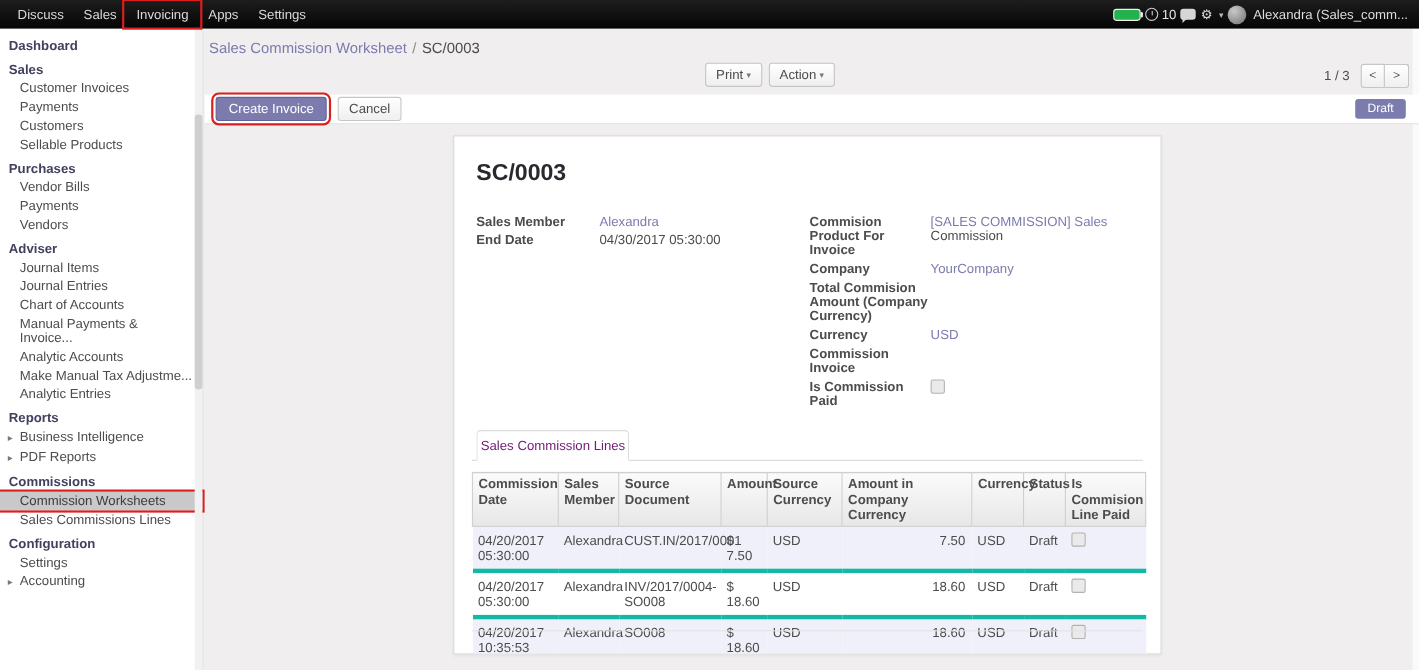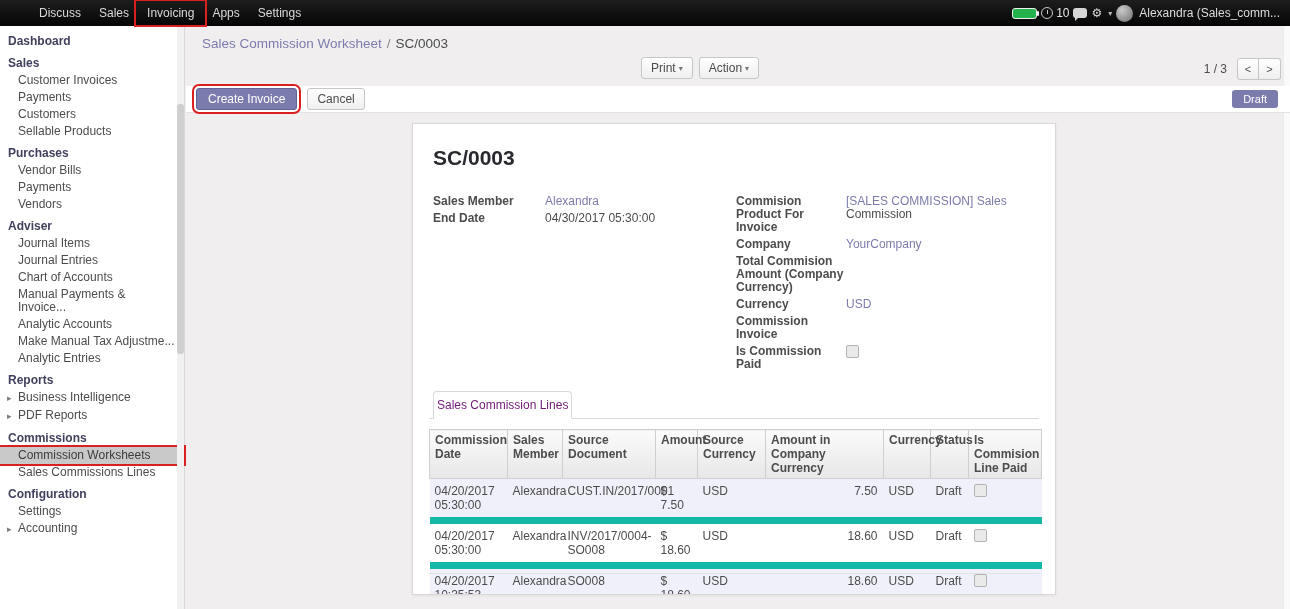--- a/index.html
+++ b/index.html
@@ -2,21 +2,21 @@
 <html><head>
 <meta charset="utf-8">
 <style>
   * { margin:0; padding:0; box-sizing:border-box; }
   html,body { width:1290px; height:609px; overflow:hidden; }
   body { font-family:"Liberation Sans", sans-serif; font-size:12px; background:#f0eeee; position:relative; color:#4c4c4c; }
   a { text-decoration:none; cursor:pointer; }
 
   
   .topbar { position:absolute; top:0; left:0; right:0; height:26px; background:linear-gradient(#1d1d1d,#050505); display:flex; justify-content:space-between; align-items:center; z-index:30; }
-  .menus { display:flex; align-items:center; height:100%; padding-left:30px; }
+  .menus { display:flex; align-items:center; height:100%; padding-left:7px; }
   .menu { display:inline-flex; align-items:center; height:20px; padding:0 9px; color:#d9d9d9; font-size:12px; cursor:pointer; white-space:nowrap; }
   .red-box { outline:2px solid #da1f1f; outline-offset:2px; }
   .systray { display:flex; align-items:center; gap:4px; padding-right:10px; }
   .battery { width:25px; height:11px; border:1px solid #f0f0f0; border-radius:3px; background:#23b24b; position:relative; display:inline-block; }
   .battery::after { content:""; position:absolute; right:-3px; top:2px; width:2px; height:5px; background:#f0f0f0; border-radius:1px; }
   .sys-item { display:inline-flex; align-items:center; gap:3px; cursor:pointer; }
   .clock-icon { width:12px; height:12px; border:1px solid #c9c9c9; border-radius:50%; display:inline-block; position:relative; }
   .clock-icon::after { content:""; position:absolute; left:5px; top:2px; width:1px; height:4px; background:#c9c9c9; }
   .count { color:#e6e6e6; font-size:12px; }
   .bubble-icon { width:14px; height:10px; background:#d6d6d6; border-radius:3px; position:relative; display:inline-block; cursor:pointer; }
@@ -46,21 +46,21 @@
   .tree-item { display:block; padding:2px 8px 2px 18px; line-height:13px; color:#4c4c4c; font-size:12px; }
   .tree-item.expandable { padding-left:7px; }
   .arrow-icon { display:inline-block; width:11px; font-size:9px; color:#7a7a7a; }
   .tree-item.selected { background:#c9c9c9; color:#3b3b3b; }
   .sel-box { outline:2px solid #da1f1f; outline-offset:0; }
   .sb-scroll { position:absolute; top:0; right:0; bottom:0; width:7px; background:#f1f1f1; }
   .sb-thumb { position:absolute; top:78px; right:0; width:7px; height:250px; background:#cfcfcf; border-radius:3px; }
 
   
   .content { position:absolute; top:26px; left:186px; right:0; bottom:0; background:#f0eeee; }
-  .breadcrumb { position:absolute; top:10px; left:16px; font-size:13.5px; z-index:5; }
+  .breadcrumb { position:absolute; top:10px; left:4px; font-size:13.5px; z-index:5; }
   .bc-parent { color:#7c7bad; }
   .bc-sep { color:#8a8a8a; margin:0 5px; }
   .bc-current { color:#4c4c4c; }
   .cp-buttons { position:absolute; top:31px; left:455px; display:flex; gap:6px; z-index:5; }
   .btn { display:inline-flex; align-items:center; background:linear-gradient(#ffffff,#efefef); border:1px solid #c6c6c6; border-radius:3px; font-size:12px; color:#4c4c4c; padding:3px 9px; cursor:pointer; font-family:inherit; }
   .btn .caret { color:#777; }
   .pager { position:absolute; top:32px; right:9px; display:flex; align-items:center; font-size:12px; color:#4c4c4c; z-index:5; }
   .pager-value { margin-right:10px; }
   .pager-btn { width:22px; height:22px; border:1px solid #c6c6c6; background:linear-gradient(#ffffff,#efefef); display:inline-flex; align-items:center; justify-content:center; font-size:11px; color:#555; cursor:pointer; }
   .pager-btn.prev { border-radius:3px 0 0 3px; }
@@ -83,21 +83,21 @@
   .link { color:#7c7bad; cursor:pointer; }
   .block { display:block; color:#4c4c4c; }
   .checkbox { width:13px; height:13px; border:1px solid #b3b3b3; background:#eaeaea; border-radius:2px; display:inline-block; }
 
   .tabbar { margin-top:16px; border-bottom:1px solid #d9d9d9; padding-left:4px; }
   .tab { display:inline-block; padding:6px 3px; border:1px solid #d9d9d9; border-bottom:1px solid #fff; border-radius:4px 4px 0 0; background:#fff; font-size:12px; color:#701a75; position:relative; top:1px; }
 
   table.lines { width:100%; border-collapse:collapse; table-layout:fixed; margin-top:10px; }
   table.lines th { background:linear-gradient(#fbfbfb,#e7e7e7); border:1px solid #cfcfcf; font-size:12px; font-weight:bold; color:#4c4c4c; padding:3px 5px; text-align:left; vertical-align:top; line-height:14px; cursor:pointer; }
   table.lines td { font-size:12px; color:#4c4c4c; padding:5px; vertical-align:top; line-height:14px; }
-  tr.line-row { border-bottom:7px solid #14b8a6; cursor:pointer;padding-left:44px; }
+  tr.line-row { border-bottom:4px solid #14b8a6; cursor:pointer;padding-left:44px; }
   tr.line-row.odd { background:#f0f0fa; }
   .ta-r { text-align:right; padding-right:6px !important; }
   .bottom-rule { position:absolute; left:16px; right:16px; bottom:20px; border-bottom:1px solid #e3e3e3; }
 
   .page-scroll { position:absolute; top:0; right:0; bottom:0; width:7px; background:#fafafa; border-left:1px solid #ececec; z-index:6; }
 </style>
 </head>
 <body>
 
 <header class="topbar">

